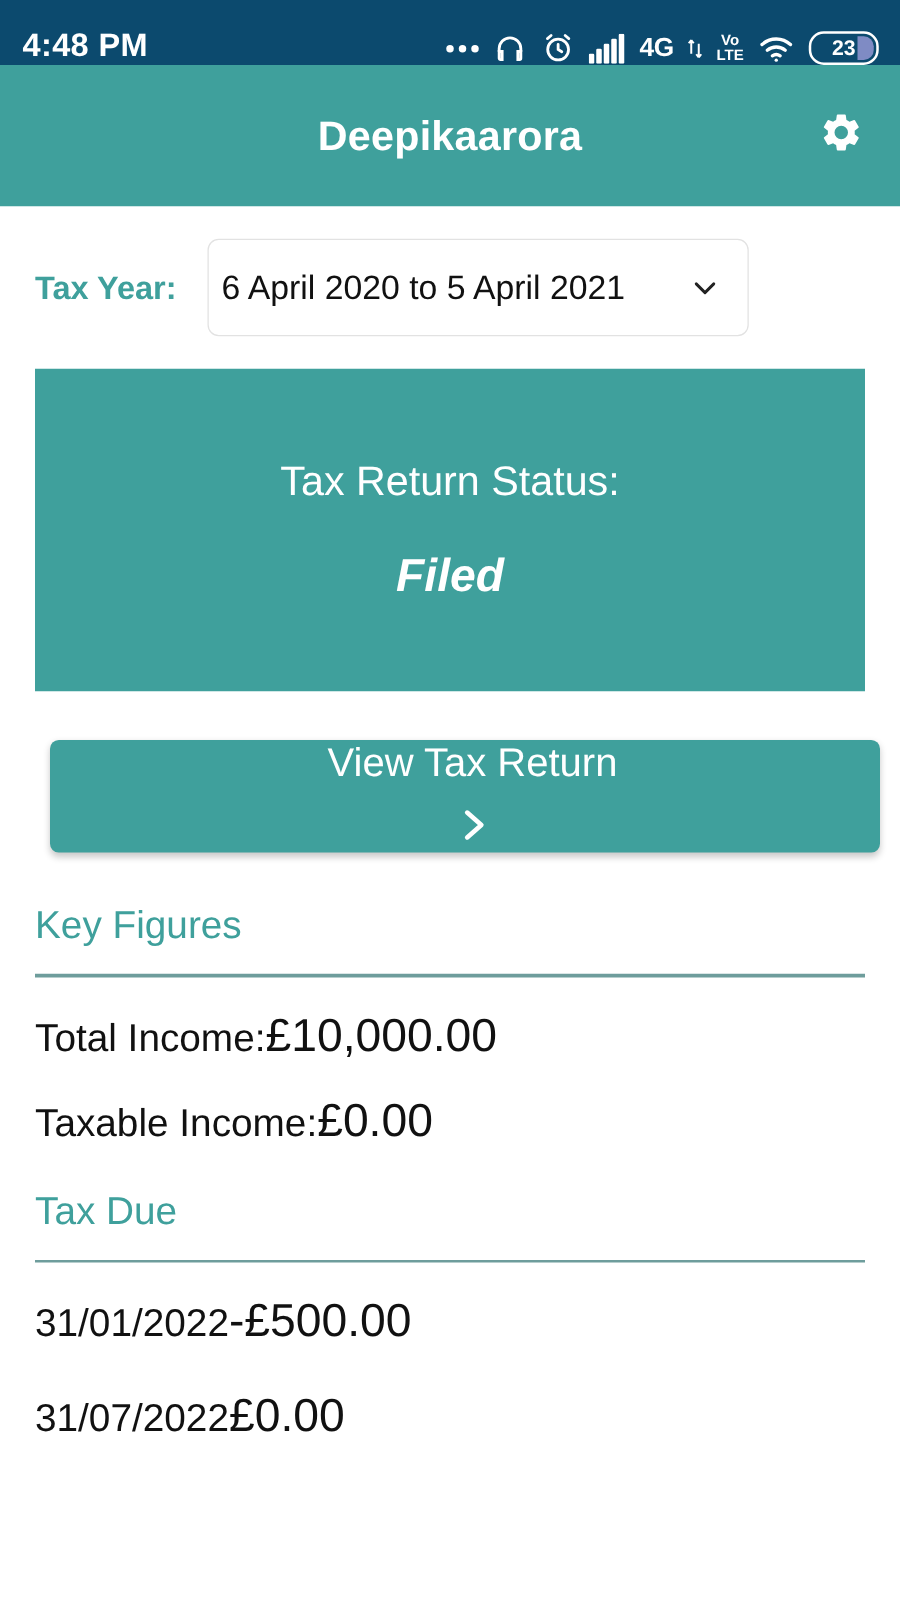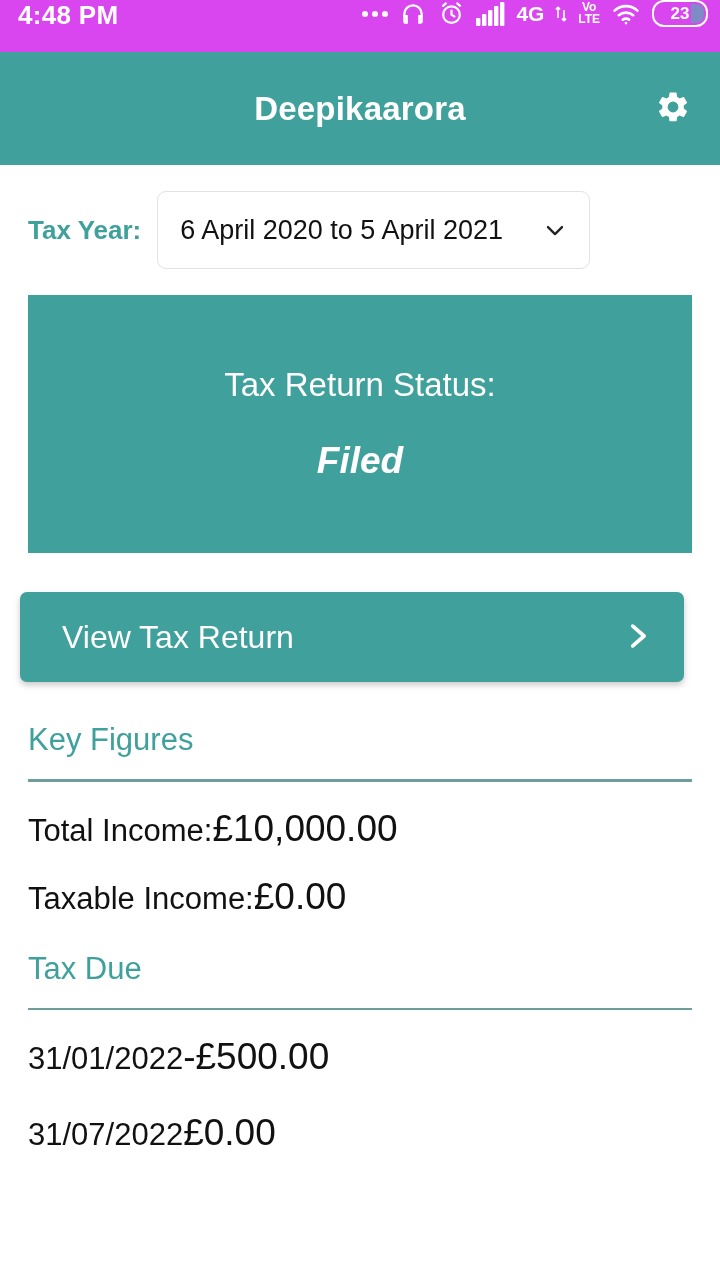--- a/index.html
+++ b/index.html
@@ -6,23 +6,23 @@
   html,body { width:720px; height:1280px; }
   body {
     font-family: "Liberation Sans", sans-serif;
     background:#ffffff;
     overflow:hidden;
   }
   .phone { width:720px; height:1280px; position:relative; background:#fff; }
 
   
   .statusbar {
-    height:52px; background:#d946ef; color:#fff;
-    display:flex; align-items:flex-start; justify-content:space-between;
-    padding:0 12px 0 18px;
+    height:52px; background:#0c4a6e; color:#fff;
+    display:flex; align-items:flex-end; justify-content:space-between;
+    padding:0 17px 0 18px;
   }
   .sb-time { font-size:26px; font-weight:700; letter-spacing:.3px; }
   .sb-icons { display:flex; align-items:center; gap:11px; }
   .sb-icons svg { display:block; }
   .dots { display:flex; gap:4px; align-items:center; }
   .dots i { width:6px; height:6px; border-radius:50%; background:#fff; display:block; }
   .net-label { font-size:21px; font-weight:700; letter-spacing:-.2px; }
   .volte { display:flex; flex-direction:column; line-height:.92; font-size:12px; font-weight:700; text-align:center; }
   .battery {
     border:2.5px solid #fff; border-radius:12px; height:27px; min-width:56px;
@@ -51,44 +51,45 @@
   
   .content { padding:0; background:#fff; }
 
   .taxyear-row {
     display:flex; align-items:center; padding:26px 28px 0 28px;
   }
   .taxyear-label {
     color:#3FA09C; font-size:26px; font-weight:700; flex:0 0 auto;
   }
   .dropdown {
-    margin-left:16px; flex:1 1 auto; max-width:433px;
+    margin-left:25px; flex:1 1 auto; max-width:433px;
     border:1.5px solid #e2e2e2; border-radius:9px; background:#fff;
     height:78px; display:flex; align-items:center; justify-content:space-between;
-    padding:0 20px 0 22px;
+    padding:0 20px 0 10px;
   }
   .dropdown-value { font-size:27px; color:#111; white-space:nowrap; }
   .chev-down { flex:0 0 auto; margin-left:10px; display:flex; }
 
   .status-card {
     margin:26px 28px 0 28px; background:#3FA09C; color:#fff;
     height:258px; display:flex; flex-direction:column;
     align-items:center; justify-content:center; gap:36px;
   }
   .status-card-label { font-size:33px; font-weight:400; }
   .status-card-value { font-size:37px; font-weight:700; font-style:italic; }
 
   .view-btn {
-    margin:39px 28px 0 20px; background:#3FA09C; color:#fff;
+    margin:39px 28px 0 40px; background:#3FA09C; color:#fff;
     height:90px; border-radius:7px;
     display:flex; align-items:center; justify-content:space-between;
     padding:0 30px 0 42px;
     box-shadow:0 3px 6px rgba(0,0,0,.22);
     border:none; width:calc(100% - 56px); cursor:pointer;
     font-family:inherit;
+    flex-direction:column;
   }
   .view-btn-label { font-size:32px; font-weight:400; }
 
   .section-head {
     margin:40px 28px 0 28px;
   }
   .section-title { color:#3FA09C; font-size:31px; }
   .section-rule { height:2.5px; background:#6e9d9c; margin-top:21px; }
 
   .kv-row {

